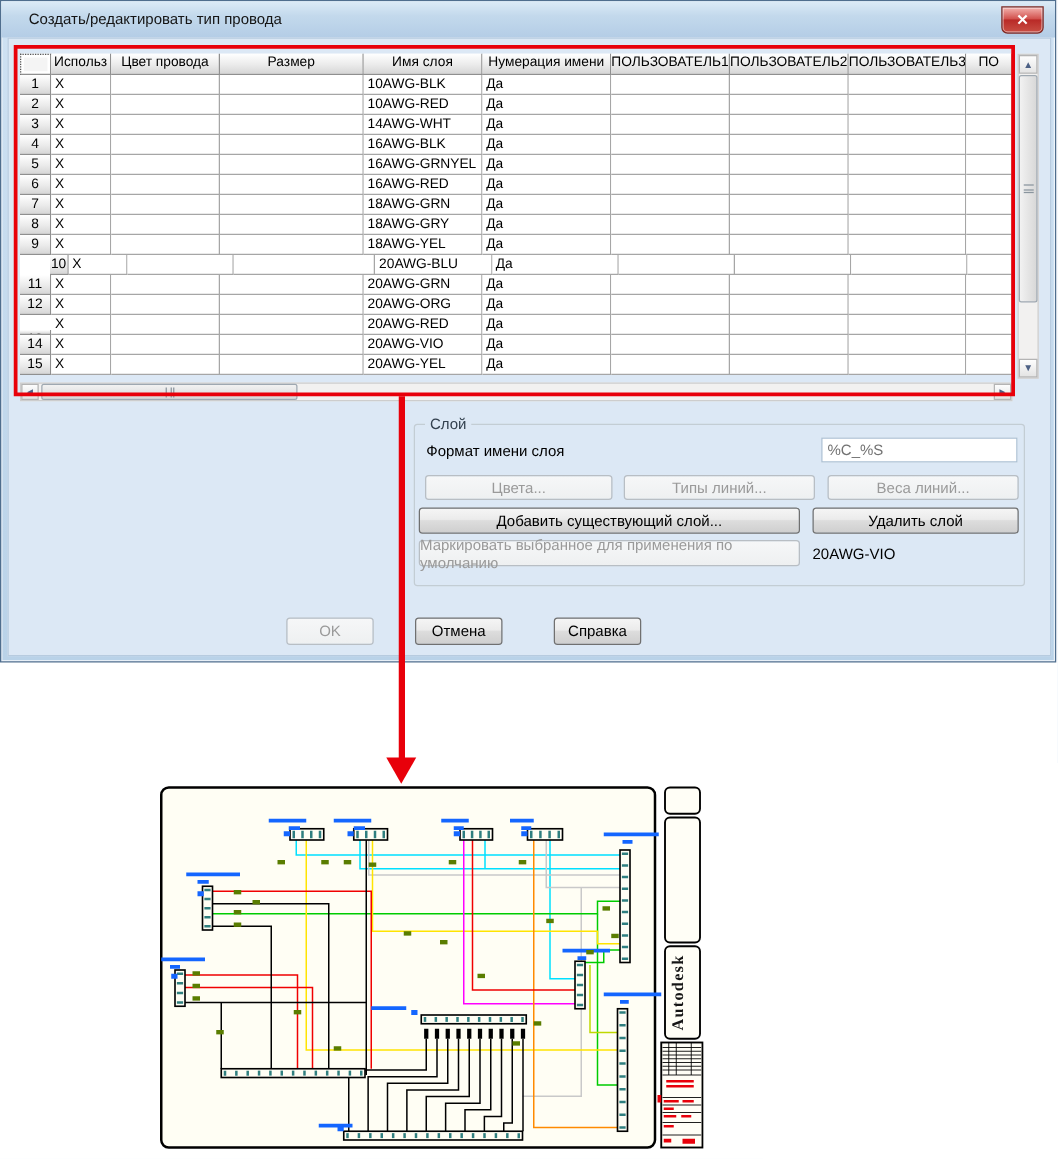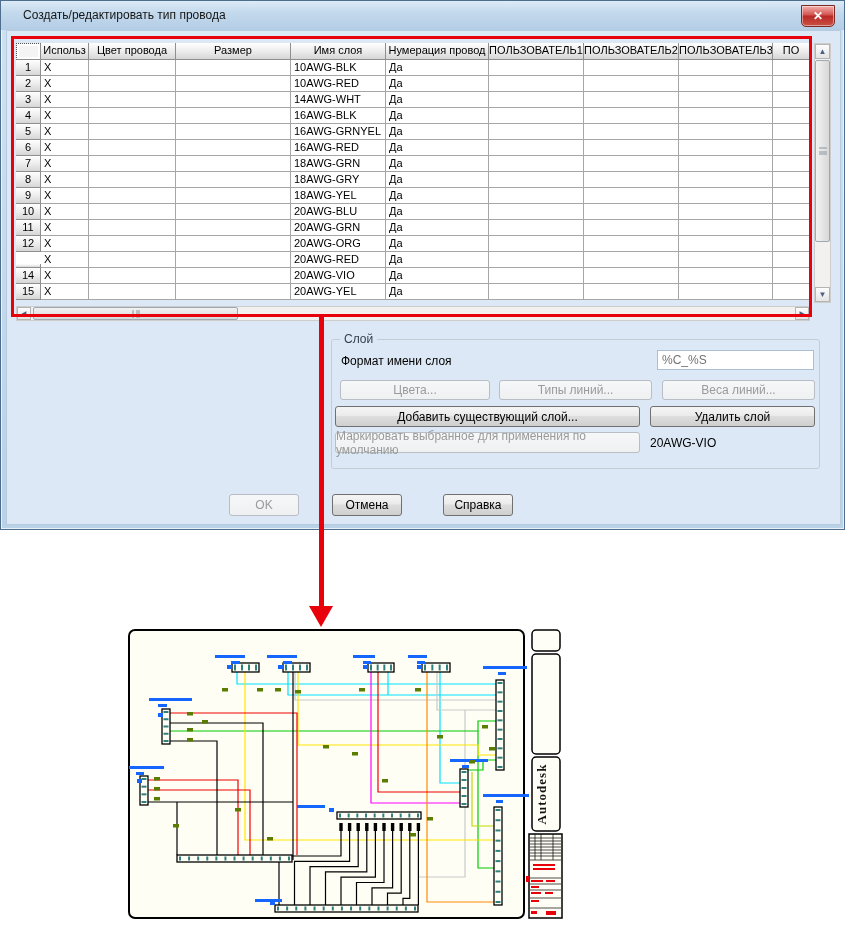--- a/index.html
+++ b/index.html
@@ -87,21 +87,21 @@
   </div>
   <div class="client"></div>
 
   <div class="grid" id="grid">
       <div class="tr head">
         <div class="cell hcell selectall" style="width: 25px;"></div>
         <div class="cell hcell" style="width: 48px;">Использ</div>
         <div class="cell hcell" style="width: 87px;">Цвет провода</div>
         <div class="cell hcell" style="width: 115px;">Размер</div>
         <div class="cell hcell" style="width: 95px;">Имя слоя</div>
-        <div class="cell hcell" style="width: 103px;">Нумерация провод</div>
+        <div class="cell hcell" style="width: 103px;">Нумерация имени</div>
         <div class="cell hcell" style="width: 95px;">ПОЛЬЗОВАТЕЛЬ1</div>
         <div class="cell hcell" style="width: 95px;">ПОЛЬЗОВАТЕЛЬ2</div>
         <div class="cell hcell" style="width: 94px;">ПОЛЬЗОВАТЕЛЬ3</div>
         <div class="cell hcell" style="width: 37px;">ПО</div>
       </div>
       <div class="tr">
         <div class="cell rowhdr" style="width: 25px;">1</div>
         <div class="cell" style="width: 48px;">X</div>
         <div class="cell" style="width: 87px;"></div>
         <div class="cell" style="width: 115px;"></div>
@@ -202,21 +202,21 @@
         <div class="cell" style="width: 87px;"></div>
         <div class="cell" style="width: 115px;"></div>
         <div class="cell" style="width: 95px;">18AWG-YEL</div>
         <div class="cell" style="width: 103px;">Да</div>
         <div class="cell" style="width: 95px;"></div>
         <div class="cell" style="width: 95px;"></div>
         <div class="cell" style="width: 94px;"></div>
         <div class="cell" style="width: 37px;"></div>
       </div>
       <div class="tr">
-        <div class="cell rowhdr" style="width: 25px;">10</div>
+        <div class="cell rowhdr" style="width: 15px; margin-left: 24px;">10</div>
         <div class="cell" style="width: 48px;">X</div>
         <div class="cell" style="width: 87px;"></div>
         <div class="cell" style="width: 115px;"></div>
         <div class="cell" style="width: 95px;">20AWG-BLU</div>
         <div class="cell" style="width: 103px;">Да</div>
         <div class="cell" style="width: 95px;"></div>
         <div class="cell" style="width: 95px;"></div>
         <div class="cell" style="width: 94px;"></div>
         <div class="cell" style="width: 37px;"></div>
       </div>

